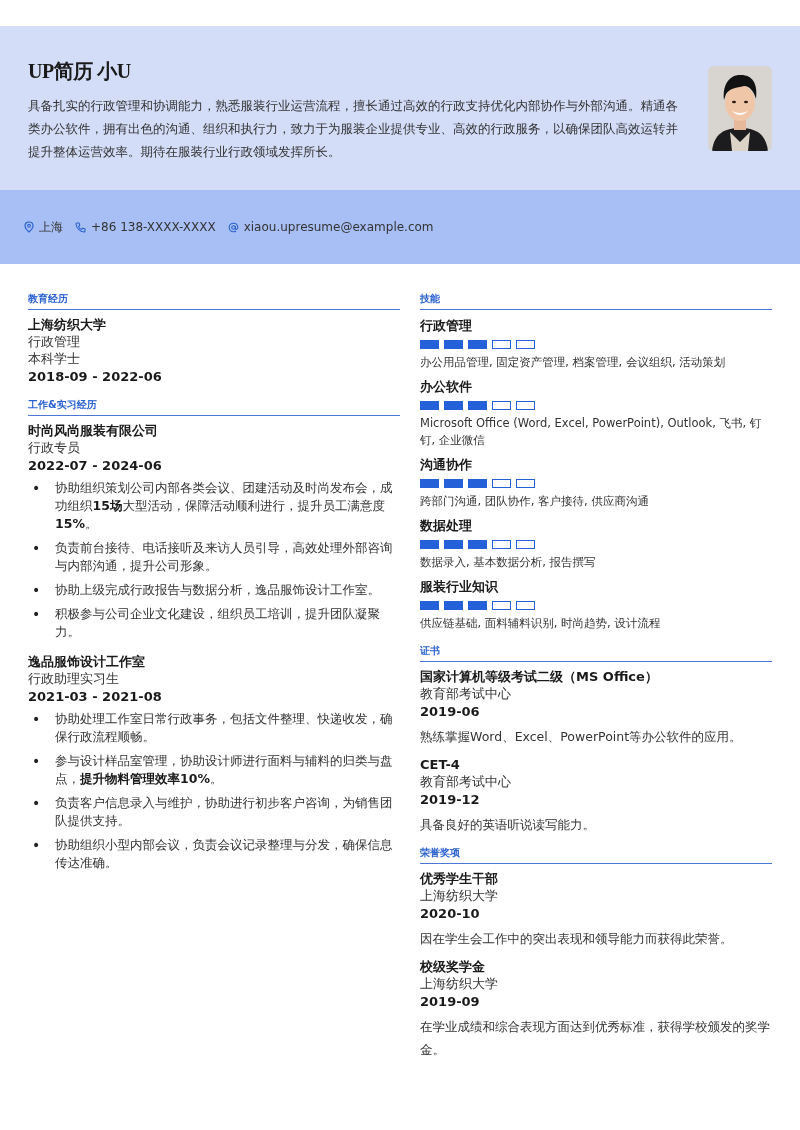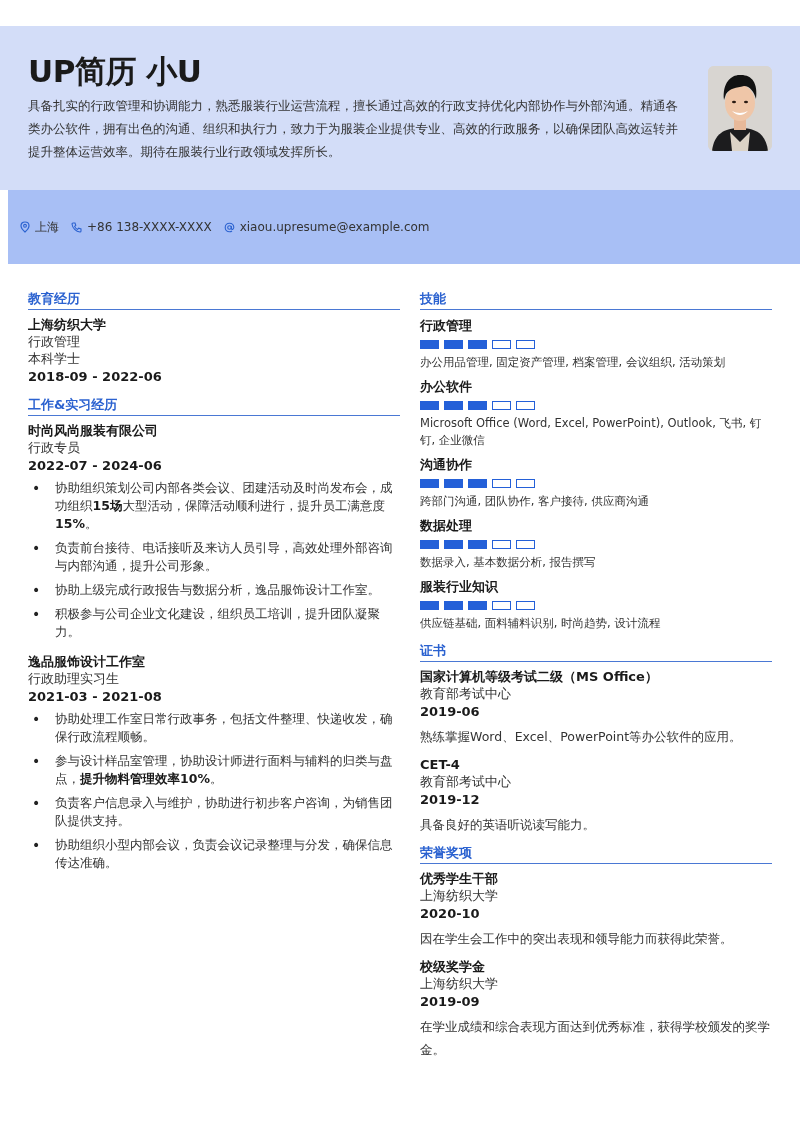--- a/index.html
+++ b/index.html
@@ -1,33 +1,33 @@
 <!DOCTYPE html>
 <html><head>
 <meta charset="utf-8">
 <style>
   * { box-sizing: border-box; margin: 0; padding: 0; }
   html, body { width: 800px; height: 1130px; background: #ffffff; }
   body { font-family: "DejaVu Sans", "Liberation Sans", sans-serif; color: #222; position: relative; overflow: hidden; }
 
   .top-blank { height: 26px; background: #ffffff; }
   .header { background: #d3ddf8; height: 164px; position: relative; padding: 30px 30px 0 28px; }
-  .name { font-size: 31px; font-weight: bold; color: #1a1a1a; line-height: 30px; letter-spacing: -0.5px; }
+  .name { font-size: 20px; font-weight: bold; color: #1a1a1a; line-height: 30px; letter-spacing: -0.5px; font-family: Liberation Serif, serif; }
   .summary { margin-top: 8px; width: 650px; font-size: 12.5px; line-height: 23px; color: #333; }
   .photo { position: absolute; right: 28px; top: 40px; width: 64px; height: 85px; border-radius: 6px; overflow: hidden; background: #d9d6d2; }
 
-  .contact-bar { background: #a8bff5; height: 74px; display: flex; align-items: center; padding-left: 12px; font-size: 12px; color: #333; margin-left: 8px; }
+  .contact-bar { background: #a8bff5; height: 74px; display: flex; align-items: center; padding-left: 24px; font-size: 12px; color: #333; }
   .contact-item { display: flex; align-items: center; margin-right: 12px; }
   .contact-item svg { margin-right: 5px; }
 
   .columns { position: absolute; top: 290px; left: 28px; right: 28px; display: flex; }
   .col-left { width: 372px; margin-right: 20px; }
   .col-right { width: 352px; }
 
-  .section-title { color: #2b62d0; font-size: 13px; font-weight: bold; border-bottom: 1.5px solid #4a78d4; padding-bottom: 1px; line-height: 18px; margin-bottom: 6px; }
+  .section-title { color: #2b62d0; font-size: 10px; font-weight: bold; border-bottom: 1.5px solid #4a78d4; padding-bottom: 1px; line-height: 18px; margin-bottom: 6px; }
   .section { margin-bottom: 10px; }
 
   .entry-title { font-size: 13px; font-weight: bold; line-height: 17px; color: #1a1a1a; }
   .entry-sub { font-size: 13px; line-height: 17px; color: #333; }
   .entry-date { font-size: 13px; font-weight: bold; line-height: 19px; color: #1a1a1a; }
 
   ul.bullets { list-style: none; margin-top: 4px; }
   ul.bullets li { position: relative; padding-left: 27px; font-size: 12.5px; line-height: 18px; color: #333; margin-bottom: 6px; }
   ul.bullets li::before { content: "•"; position: absolute; left: 4px; top: 0; font-size: 14px; color: #222; }
   ul.bullets li b { font-weight: bold; color: #1a1a1a; }

